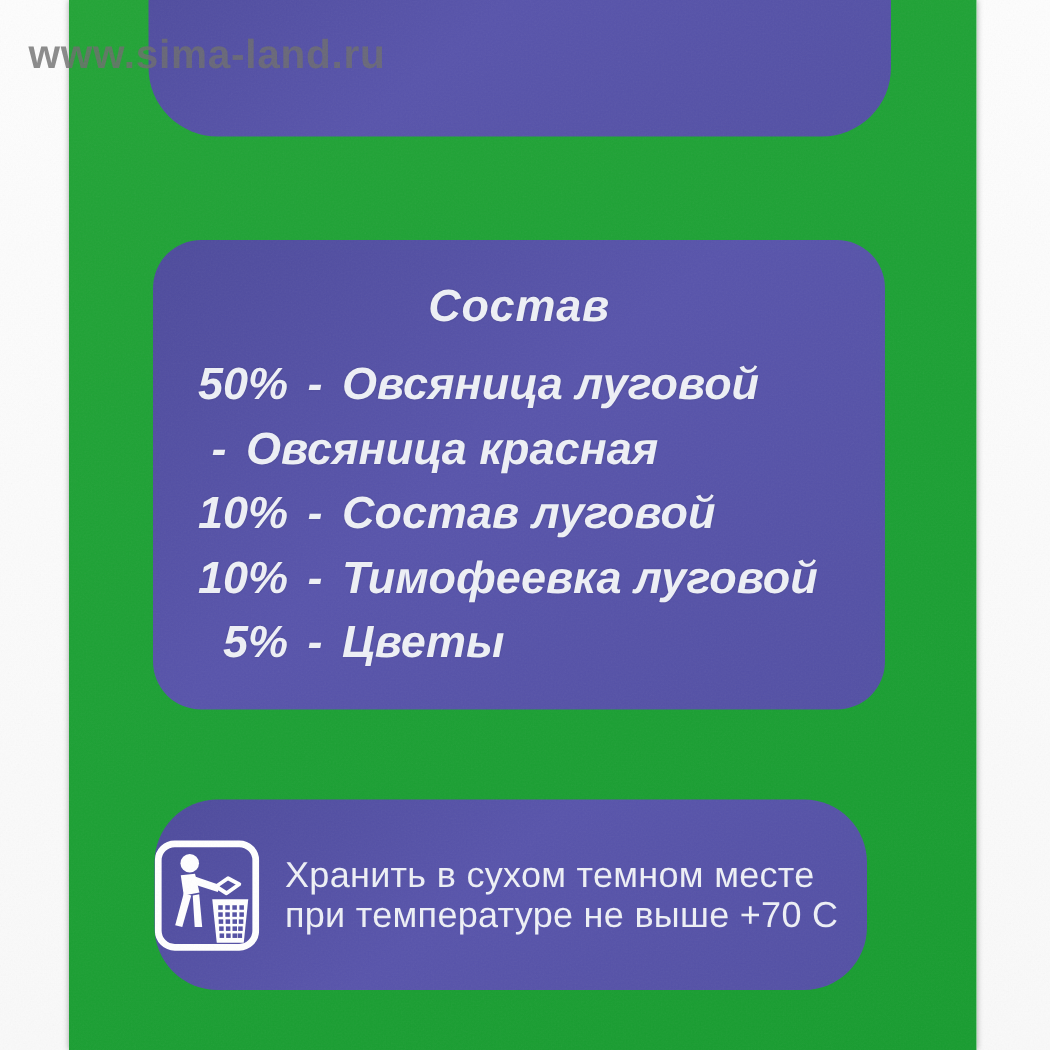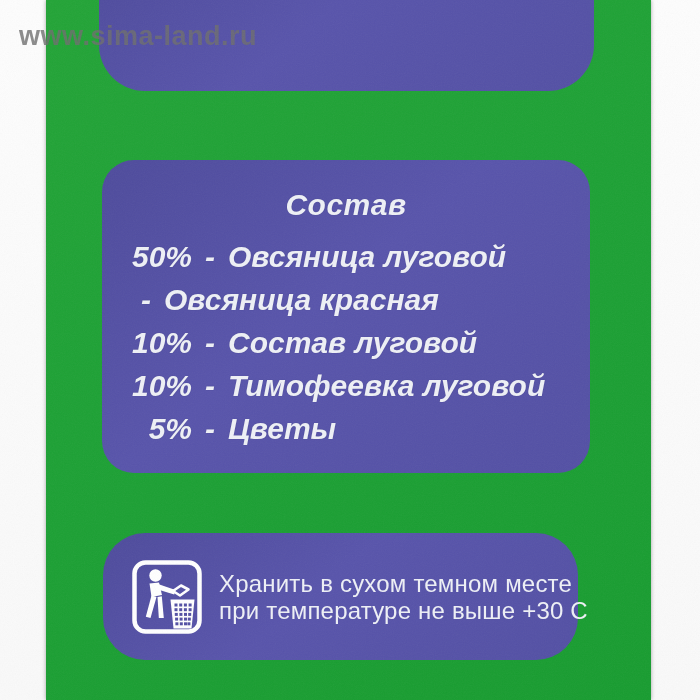--- a/index.html
+++ b/index.html
@@ -38,21 +38,20 @@
     color: #eef0f6;
     font-style: italic;
   }
   .panel-bot {
     left: 57px; top: 533px;
     width: 475px; height: 127px;
     border-radius: 42px;
     display: flex;
     align-items: center;
     box-sizing: border-box;
-    padding-left: 29px;
     color: #eef0f6;
   }
   .comp-title {
     margin-top: 27px;
     text-align: center;
     font-size: 30px;
     line-height: 36px;
     font-weight: bold;
     letter-spacing: 0.5px;
     text-shadow: 0 0 1px rgba(40,40,90,0.4);
@@ -170,21 +169,21 @@
               <rect x="55.8" y="57.6" width="3" height="3"></rect>
             <rect x="43.4" y="62.3" width="3" height="3"></rect>
               <rect x="47.8" y="62.3" width="3" height="3"></rect>
               <rect x="52" y="62.3" width="3" height="3"></rect>
               <rect x="55.4" y="62.3" width="3" height="3"></rect>
           </g>
         </svg>
       </span>
       <div class="storage-text">
         <div>Хранить в сухом темном месте</div>
-        <div>при температуре не выше +30 С</div>
+        <div>при температуре не выше +70 С</div>
       </div>
     </div>
 
   </div>
 
   <div class="watermark">www.sima-land.ru</div>
 
   <svg class="grain" width="700" height="700" xmlns="http://www.w3.org/2000/svg">
     <filter id="noiseF">
       <feTurbulence type="fractalNoise" baseFrequency="0.9" numOctaves="2" stitchTiles="stitch"></feTurbulence>

